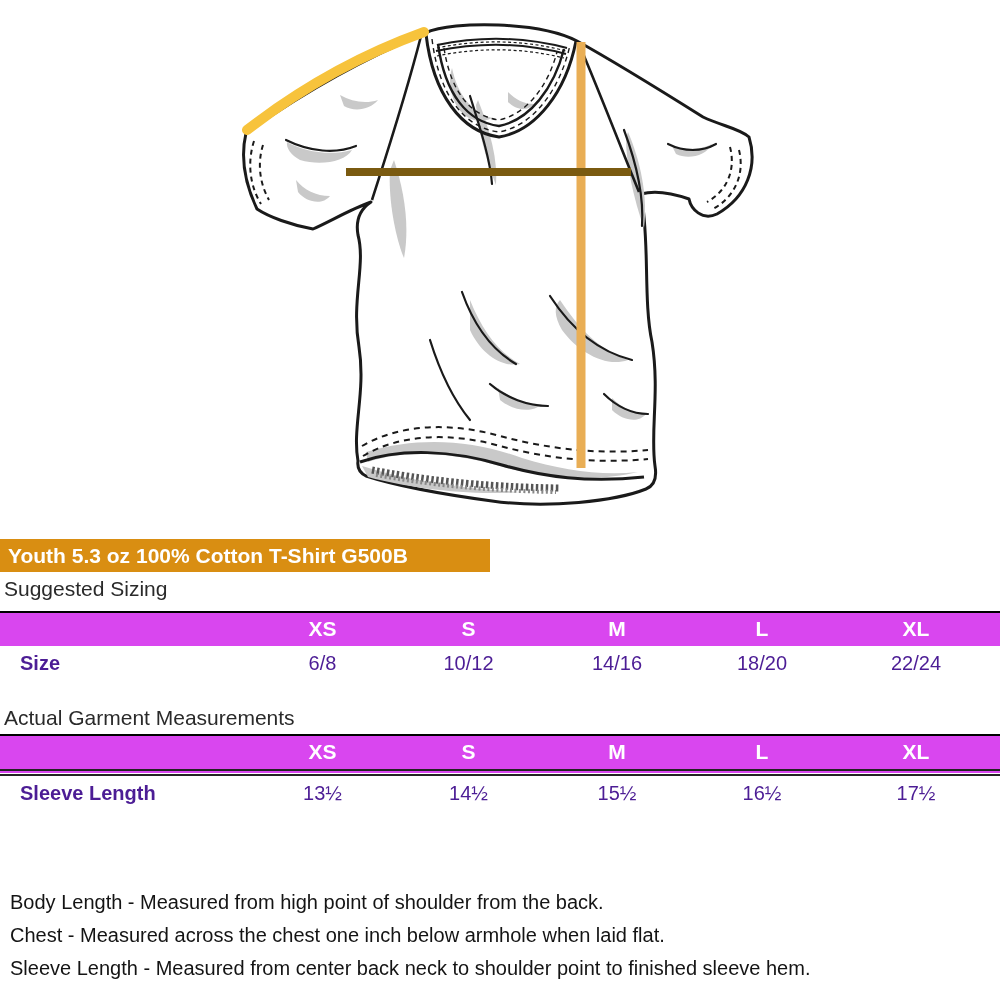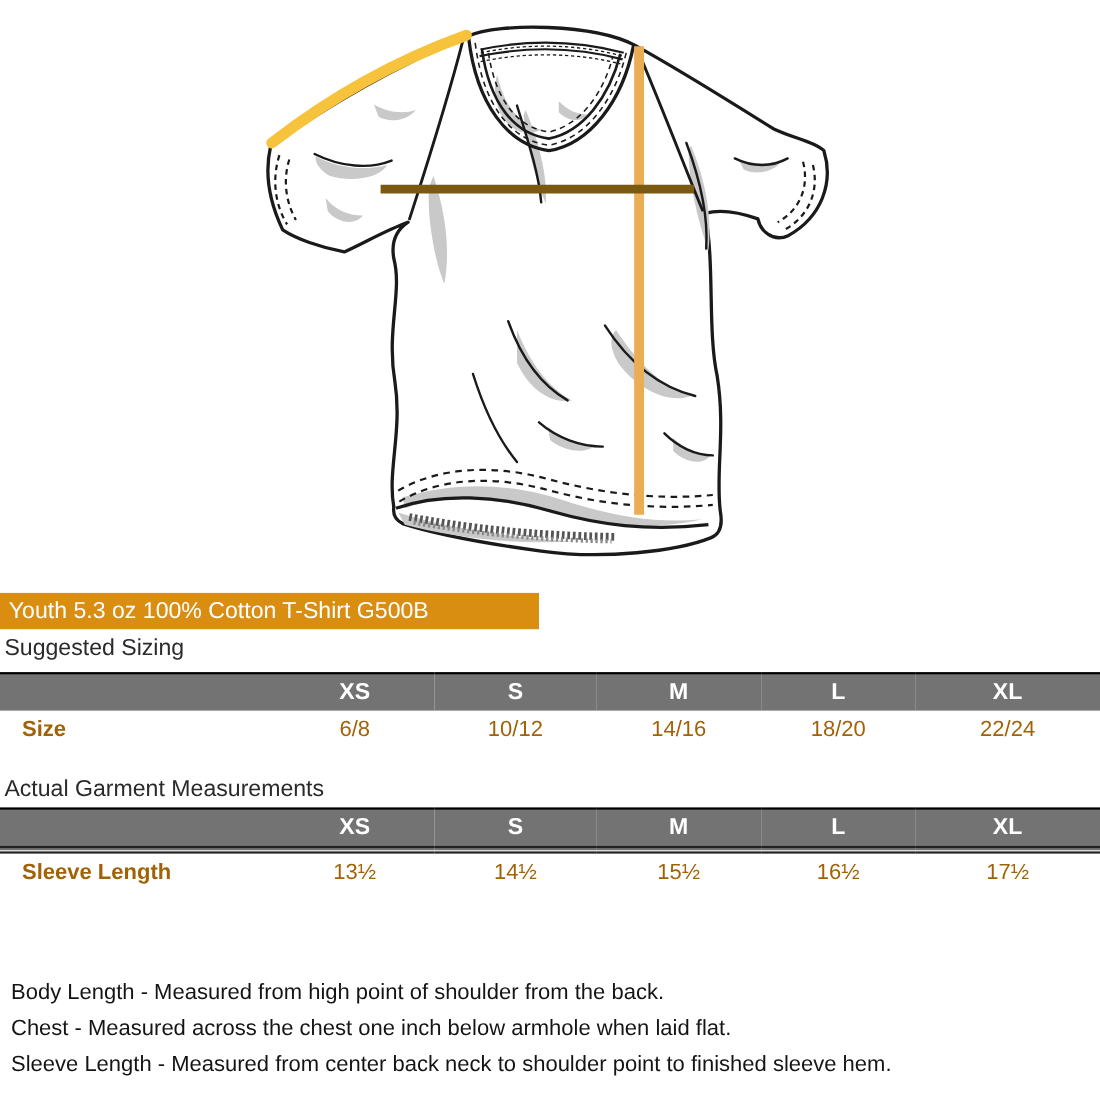--- a/index.html
+++ b/index.html
@@ -15,21 +15,21 @@
 
   
   #shirt-svg { position: absolute; top: 0; left: 0; }
 
   
   .banner {
     position: absolute; top: 539px; left: 0;
     width: 482px; height: 33px;
     background: #D98E12;
     color: #ffffff;
-    font-weight: normal; font-size: 21px; line-height: 33px;
+    font-weight: bold; font-size: 21px; line-height: 33px;
     padding-left: 8px;
     white-space: nowrap;
   }
 
   .section-heading {
     position: absolute; left: 4px;
     font-size: 21px; color: #2a2a2a;
     white-space: nowrap;
   }
   #heading-suggested { top: 577px; }
@@ -38,31 +38,31 @@
   table.size-table {
     position: absolute; left: 0;
     width: 1000px;
     border-collapse: collapse;
     table-layout: fixed;
   }
   #table-suggested { top: 611px; }
   #table-actual    { top: 734px; }
 
   table.size-table thead tr {
-    background: #737373;
+    background: #d946ef;
     border-top: 2px solid #000000;
   }
   table.size-table th {
     color: #ffffff; font-weight: bold; font-size: 21px;
     text-align: center; padding: 4px 0 5px;
   }
   table.size-table td {
     font-size: 20px; text-align: center;
     padding: 6px 0 7px;
-    color: #a16207;
+    color: #4c1d95;
   }
   table.size-table td.row-label {
     text-align: left; padding-left: 20px;
     font-weight: bold;
   }
   table.size-table td.row-label .suffix { font-weight: normal; }
   tr.rule-above td { border-top: 7px double #222222; }
 
   .notes {
     position: absolute; top: 886px; left: 10px; right: 6px;

